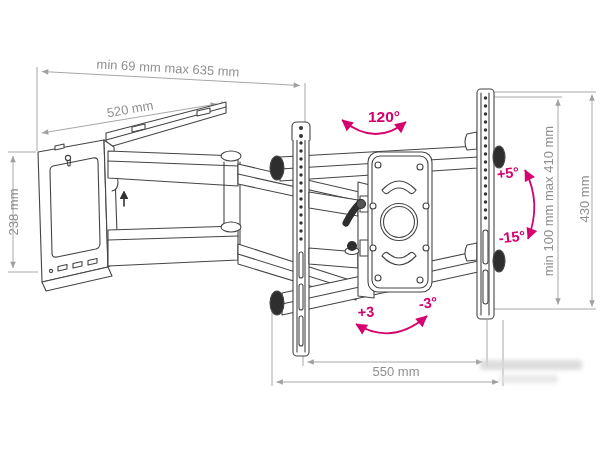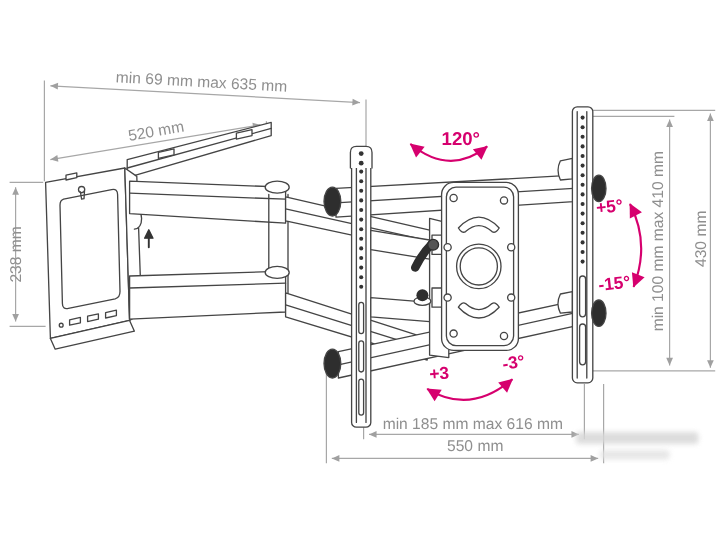--- a/index.html
+++ b/index.html
@@ -214,21 +214,20 @@
   <div class="dim-label" style="left:168px;top:68px;transform:translate(-50%,-50%) rotate(3.2deg);">min 69 mm max 635 mm</div>
 
   <div class="dim-label" style="left:130px;top:109px;transform:translate(-50%,-50%) rotate(-10deg);">520 mm</div>
 
   <div class="dim-label" style="left:13px;top:212px;transform:translate(-50%,-50%) rotate(-90deg);">238 mm</div>
 
   <div class="dim-label" style="left:548px;top:201px;transform:translate(-50%,-50%) rotate(-90deg);">min 100 mm max 410 mm</div>
 
   <div class="dim-label" style="left:584px;top:199px;transform:translate(-50%,-50%) rotate(-90deg);">430 mm</div>
 
-  <div class="dim-label" style="left:394px;top:353px;transform:translate(-50%,-50%);">min 185 mm max 616 mm</div>
 
   <div class="dim-label" style="left:396px;top:371px;transform:translate(-50%,-50%);">550 mm</div>
 
   <div class="angle-label" style="left:384px;top:117px;transform:translate(-50%,-50%);font-size:15.5px;">120°</div>
 
   <div class="angle-label" style="left:508px;top:173px;transform:translate(-50%,-50%) rotate(-6deg);">+5°</div>
 
   <div class="angle-label" style="left:512px;top:237px;transform:translate(-50%,-50%) rotate(-6deg);">-15°</div>
 
   <div class="angle-label" style="left:366px;top:312px;transform:translate(-50%,-50%) rotate(-4deg);">+3</div>

